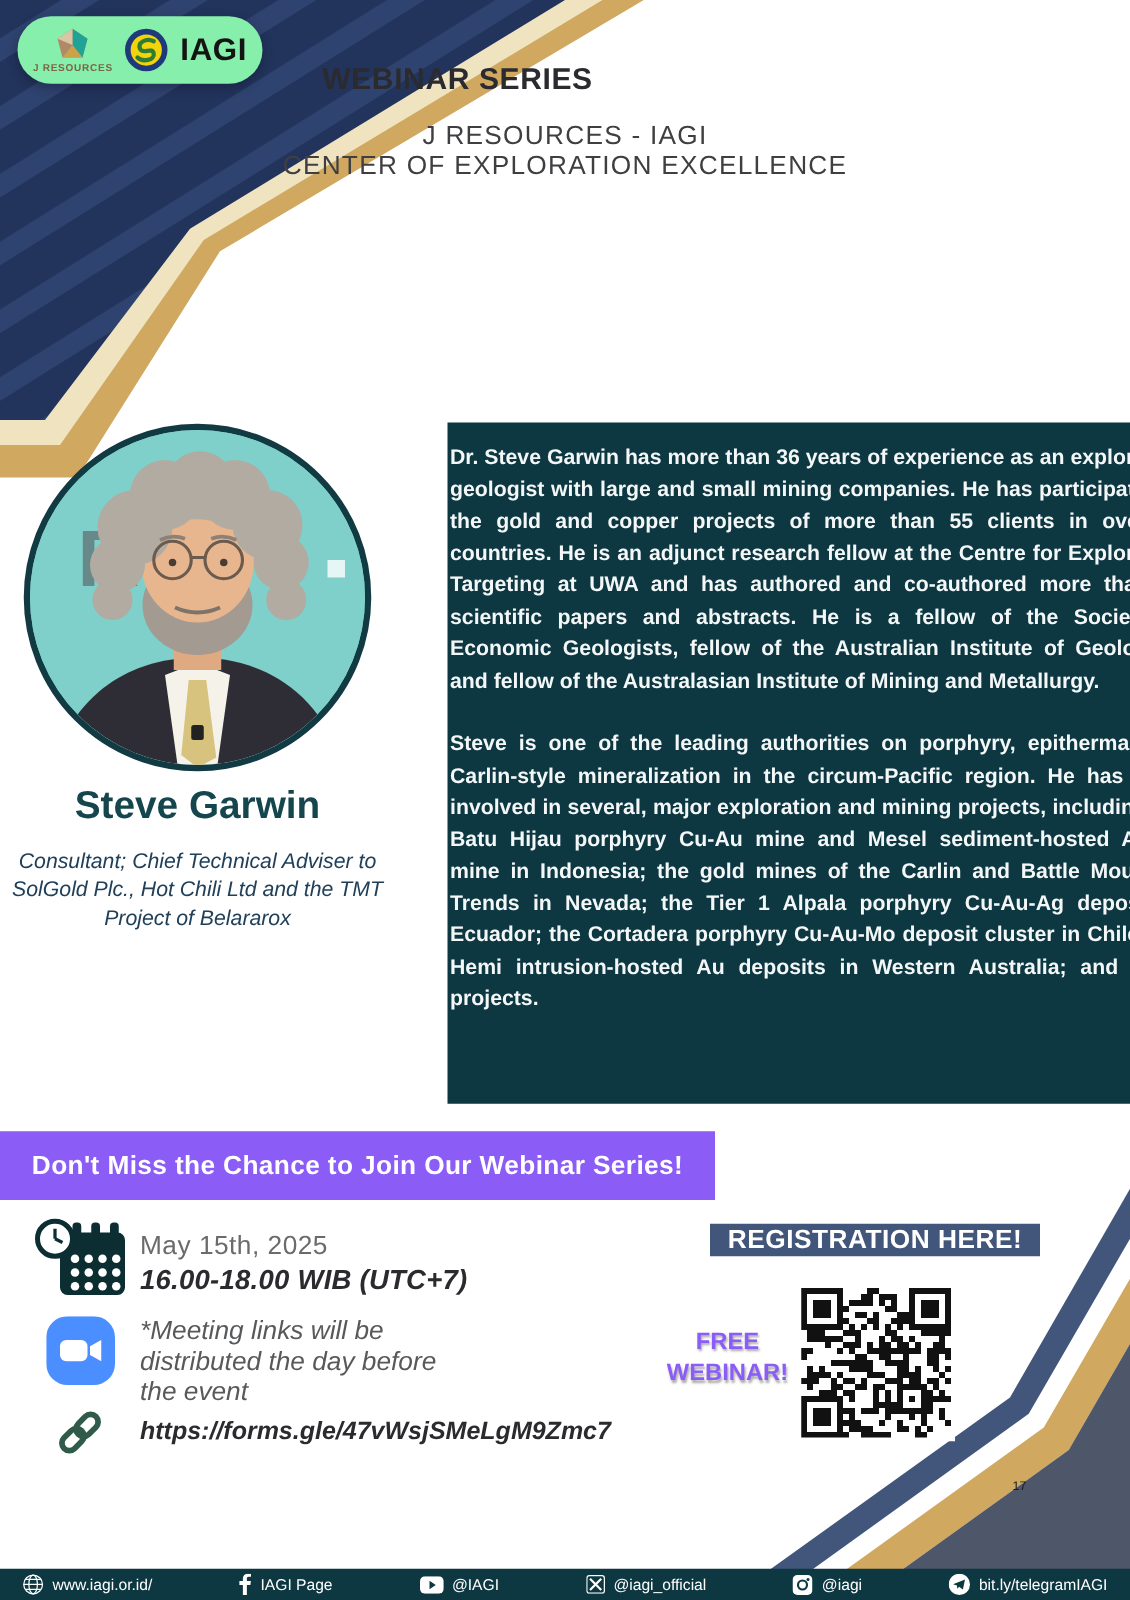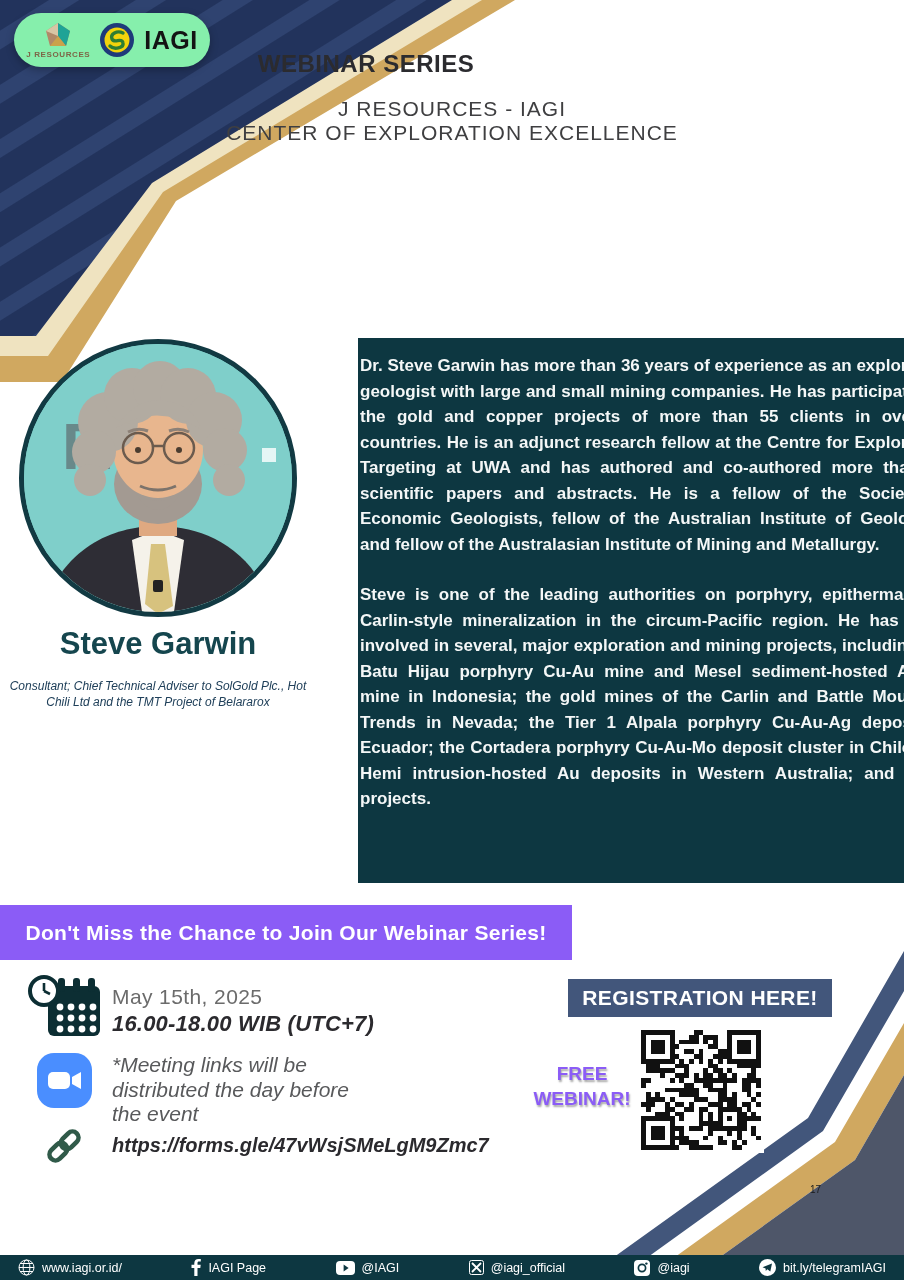--- a/index.html
+++ b/index.html
@@ -30,21 +30,21 @@
     font-size:21px;color:#3f3f41;letter-spacing:1px;line-height:1.15;}
   .title{position:absolute;left:22px;top:165px;width:860px;text-align:center;
     font-size:27px;font-weight:bold;color:#2b2a2e;line-height:1.45;letter-spacing:.2px;}
 
   
   .photo-wrap{position:absolute;left:19px;top:339px;width:278px;height:278px;
     border-radius:50%;border:5px solid #123a43;overflow:hidden;background:#7fcfca;}
   .speaker-name{position:absolute;left:0;top:626px;width:316px;text-align:center;
     font-size:31px;font-weight:bold;color:#15464e;}
   .speaker-role{position:absolute;left:8px;top:678px;width:300px;text-align:center;
-    font-style:italic;font-size:12px;color:#20405a;line-height:1.35;}
+    font-style:italic;font-size:17px;color:#20405a;line-height:1.35;}
 
   
   .bio{position:absolute;left:358px;top:338px;width:592px;height:545px;
     background:#0d3741;color:#f4f7f7;padding:15px 2px;
     font-size:17px;font-weight:bold;line-height:1.5;text-align:justify;}
   .bio p{margin:0;}
   .bio p + p{margin-top:25px;}
 
   
   .cta{position:absolute;left:0;top:905px;width:572px;height:55px;
@@ -54,21 +54,21 @@
   
   .ev-date{position:absolute;left:112px;top:985px;font-size:21px;color:#6b6b6b;letter-spacing:.4px;}
   .ev-time{position:absolute;left:112px;top:1011px;font-size:22px;font-weight:bold;font-style:italic;color:#2b2a2e;letter-spacing:.2px;}
   .ev-note{position:absolute;left:112px;top:1053px;width:270px;font-size:21px;font-style:italic;color:#58595b;line-height:1.17;}
   .ev-url{position:absolute;left:112px;top:1134px;font-size:20px;font-weight:bold;font-style:italic;color:#2b2a2e;text-decoration:none;}
   .icon-cal{position:absolute;left:26px;top:974px;}
   .icon-zoom{position:absolute;left:37px;top:1053px;}
   .icon-link{position:absolute;left:44px;top:1126px;}
 
   
-  .reg-box{position:absolute;left:568px;top:979px;width:264px;height:38px;
+  .reg-box{position:absolute;left:568px;top:979px;width:264px;height:26px;
     background:#42567b;display:flex;align-items:center;justify-content:center;
     color:#fff;font-size:21px;font-weight:bold;letter-spacing:.4px;}
   .free{position:absolute;left:524px;top:1062px;width:116px;text-align:center;
     font-size:19px;font-weight:bold;color:#8b5cf6;line-height:1.3;
     text-shadow:1px 2px 2px rgba(0,0,0,.35);}
   .qr{position:absolute;left:638px;top:1027px;width:126px;height:126px;background:#fff;padding:3px;}
   .pageno{position:absolute;left:810px;top:1184px;font-size:10px;color:#1c1c1c;z-index:3;}
 
   
   .footer{position:absolute;left:0;top:1255px;width:904px;height:25px;

